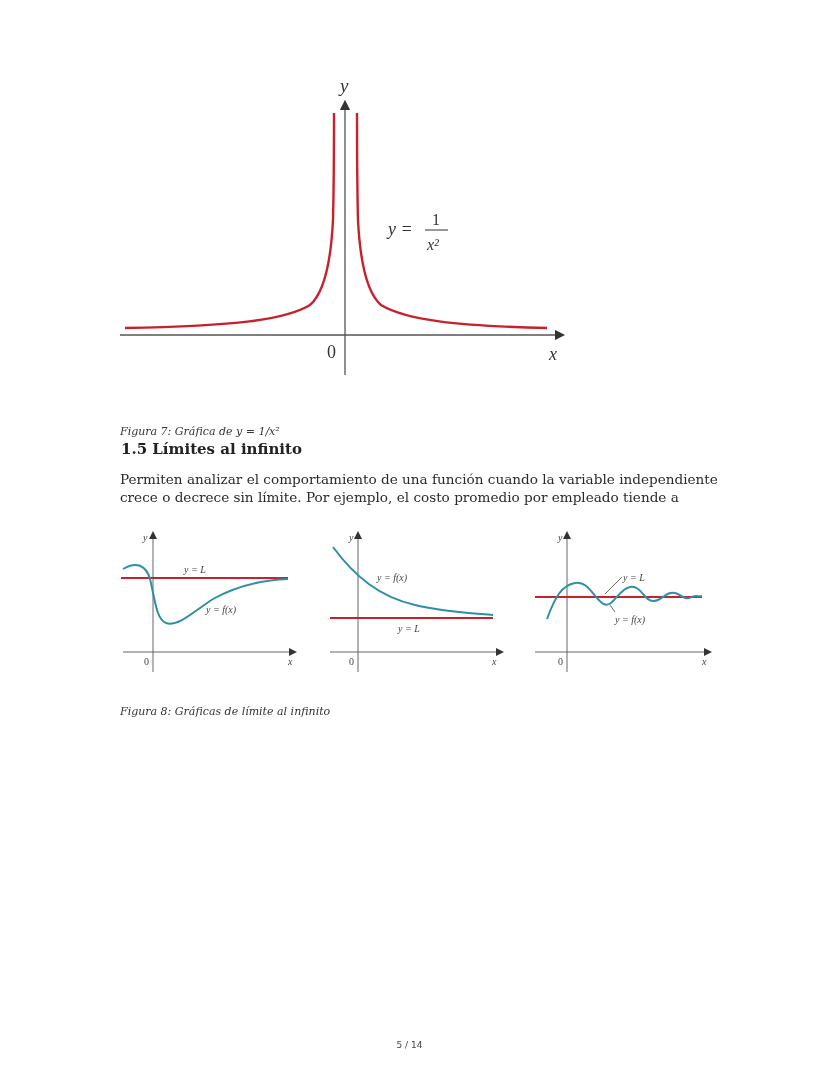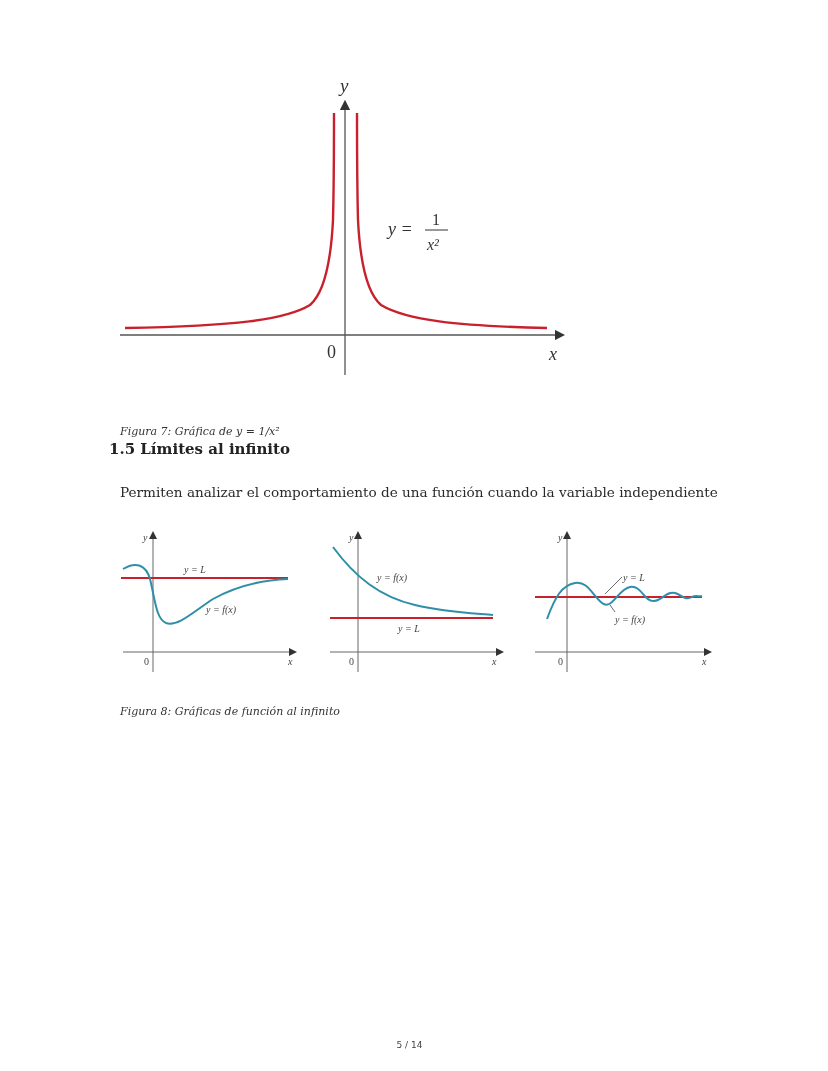--- a/index.html
+++ b/index.html
@@ -2,22 +2,22 @@
 <html><head>
   <meta charset="utf-8">
   <style>
     html, body { margin: 0; padding: 0; background: #ffffff; }
     body { width: 828px; height: 1071px; position: relative; overflow: hidden; font-family: "DejaVu Serif", serif; color: #222; }
     .abs { position: absolute; }
     .fig7 { left: 115px; top: 70px; width: 460px; height: 320px; }
     .caption { font-family: "DejaVu Serif", serif; font-style: italic; font-size: 11px; color: #333; }
     .cap7 { left: 120px; top: 425px; }
     .cap8 { left: 120px; top: 705px; }
-    .heading { left: 109px; top: 440px; font-weight: bold; font-size: 15px; color: #222; }
-    .para { left: 120px; top: 483px; width: 600px; font-size: 13.6px; line-height: 18px; color: #2a2a2a; }
+    .heading { left: 121px; top: 440px; font-weight: bold; font-size: 15px; color: #222; }
+    .para { left: 120px; top: 470px; width: 600px; font-size: 13.6px; line-height: 18px; color: #2a2a2a; }
     .para span { display: block; white-space: nowrap; }
     .fig8 { top: 527px; width: 190px; height: 150px; }
     .f8a { left: 118px; } .f8b { left: 325px; } .f8c { left: 530px; }
     .pagenum { left: 0; width: 819px; top: 1040px; text-align: center; font-family: "DejaVu Sans", sans-serif; font-size: 9px; color: #444; }
     svg text { font-family: "Liberation Serif", serif; }
   </style>
 </head>
 <body>
 
 <div class="abs fig7">
@@ -42,20 +42,21 @@
     <text x="312" y="180" font-size="16" font-style="italic" fill="#333">x²</text>
   </svg>
 </div>
 
 <div class="abs caption cap7">Figura 7: Gráfica de y = 1/x²</div>
 
 <div class="abs heading">1.5 Límites al infinito</div>
 
 <div class="abs para">
   <span>Permiten analizar el comportamiento de una función cuando la variable independiente</span>
+  <span>crece o decrece sin límite. Por ejemplo, el costo promedio por empleado tiende a</span>
 </div>
 
 <div class="abs fig8 f8a">
   <svg width="190" height="150" viewBox="0 0 190 150">
     <line x1="5" y1="125" x2="175" y2="125" stroke="#666" stroke-width="1" marker-end="url(#arr)"></line>
     <line x1="35" y1="145" x2="35" y2="8" stroke="#666" stroke-width="1" marker-end="url(#arr)"></line>
     <line x1="3" y1="51" x2="170" y2="51" stroke="#c8202c" stroke-width="2"></line>
     <path d="M5,42 C18,34 28,38 32,52 C37,72 38,92 48,96 C60,100 75,85 95,72 C120,58 145,53 170,52" fill="none" stroke="#2f8fa8" stroke-width="2"></path>
     <text x="25" y="14" font-size="10" font-style="italic" fill="#444">y</text>
     <text x="170" y="138" font-size="10" font-style="italic" fill="#444">x</text>
@@ -88,15 +89,15 @@
     <line x1="92" y1="50" x2="75" y2="67" stroke="#444" stroke-width="0.8"></line>
     <line x1="85" y1="85" x2="80" y2="78" stroke="#444" stroke-width="0.8"></line>
     <text x="28" y="14" font-size="10" font-style="italic" fill="#444">y</text>
     <text x="172" y="138" font-size="10" font-style="italic" fill="#444">x</text>
     <text x="28" y="138" font-size="10" fill="#444">0</text>
     <text x="93" y="54" font-size="10" font-style="italic" fill="#444">y = L</text>
     <text x="85" y="96" font-size="10" font-style="italic" fill="#444">y = f(x)</text>
   </svg>
 </div>
 
-<div class="abs caption cap8">Figura 8: Gráficas de función al infinito</div>
+<div class="abs caption cap8">Figura 8: Gráficas de límite al infinito</div>
 
 <div class="abs pagenum">5 / 14</div>
 
 </body></html>

